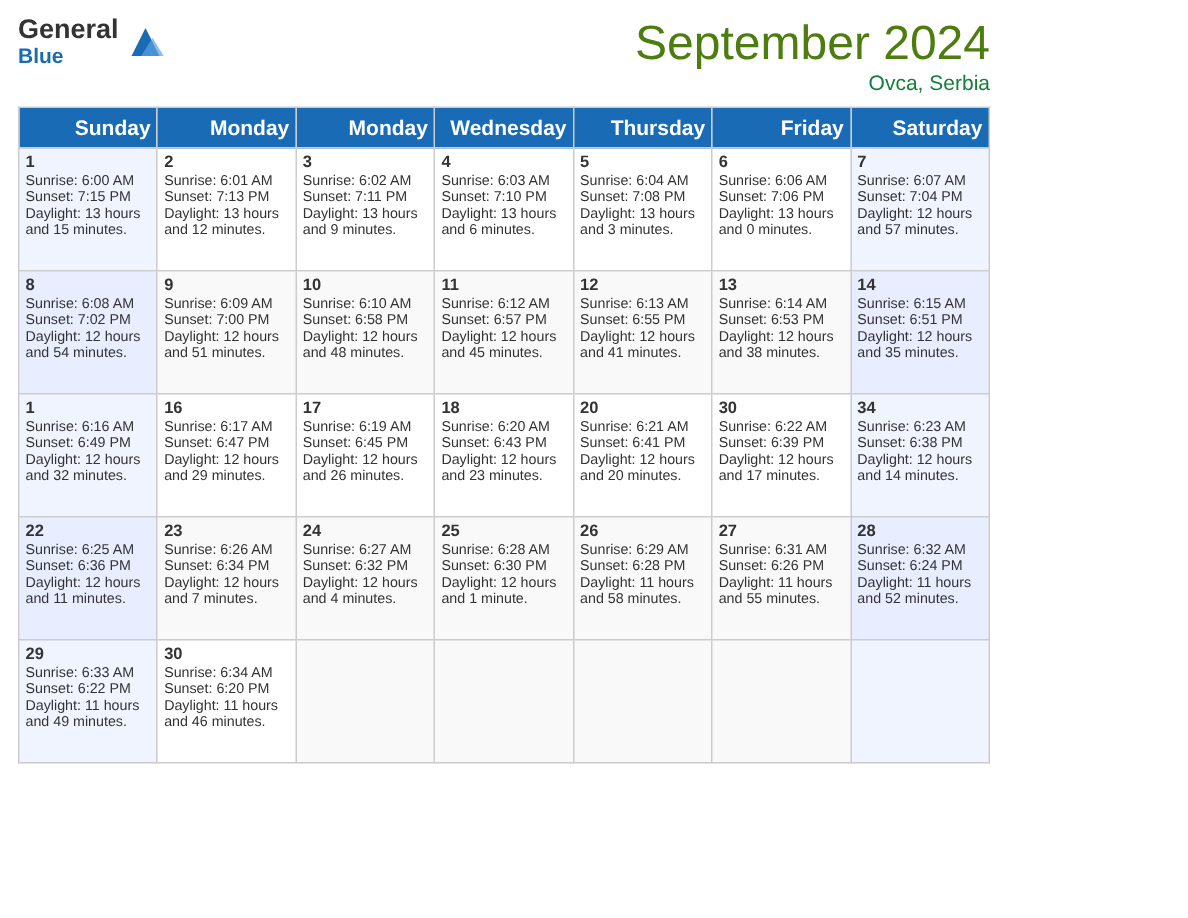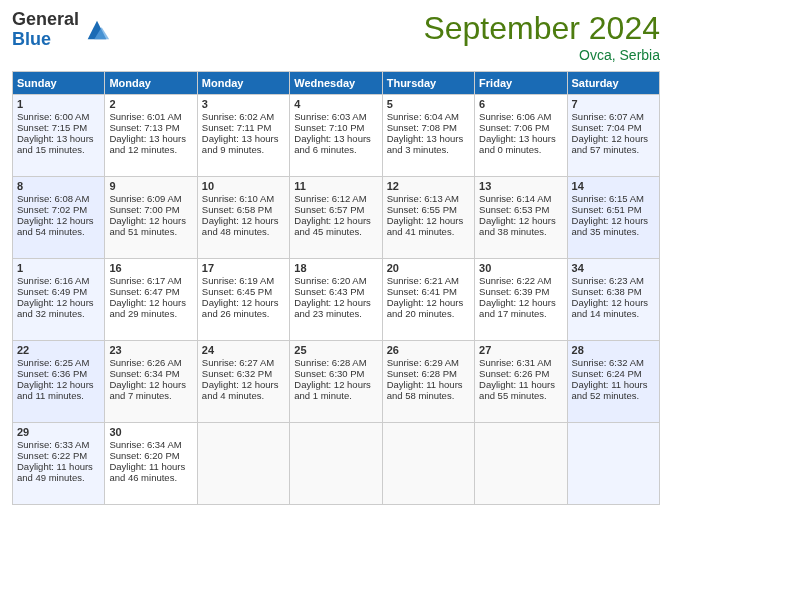--- a/index.html
+++ b/index.html
@@ -28,21 +28,21 @@
       display: flex;
       flex-direction: column;
       line-height: 1.1;
     }
     .logo-general {
       font-size: 18px;
       font-weight: bold;
       color: #333;
     }
     .logo-blue {
-      font-size: 18px;
+      font-size: 14px;
       font-weight: bold;
       color: #1a6bb5;
     }
     .logo-icon {
       width: 28px;
       height: 28px;
       margin-left: 4px;
     }
     .title-section {
       text-align: right;
@@ -57,24 +57,24 @@
       color: #15803d;
     }
     table {
       width: 100%;
       border-collapse: collapse;
       table-layout: fixed;
     }
     th {
       background-color: #1a6bb5;
       color: white;
-      font-size: 11px;
+      font-size: 14px;
       font-weight: bold;
       padding: 5px 4px;
-      text-align: left;
+      text-align: right;
       border: 1px solid #ccc;
     }
     td {
       border: 1px solid #ccc;
       vertical-align: top;
       padding: 3px 4px;
       font-size: 9.5px;
       color: #333;
       height: 82px;
     }

